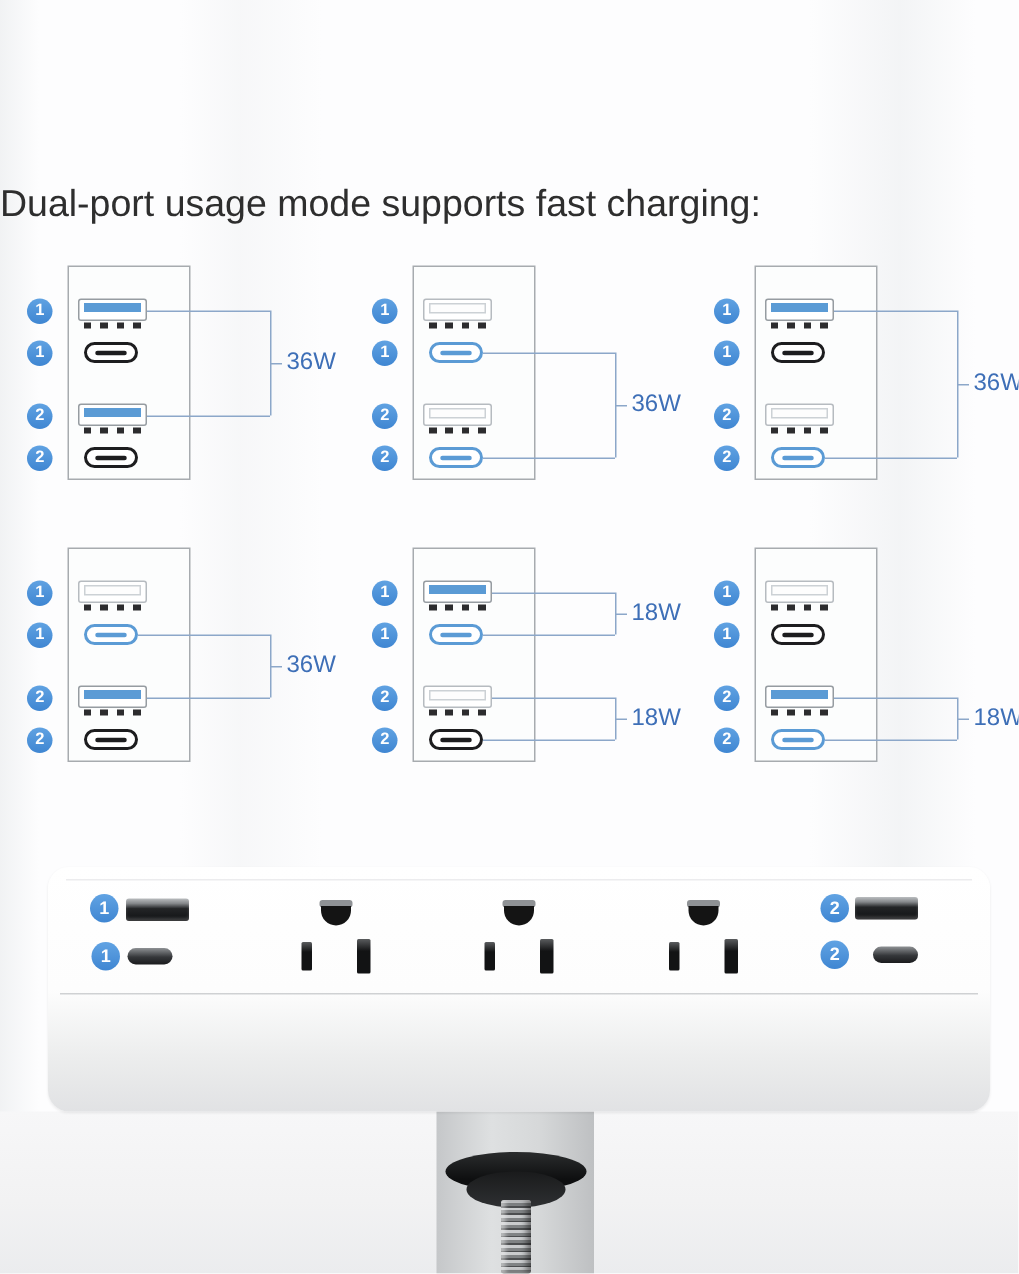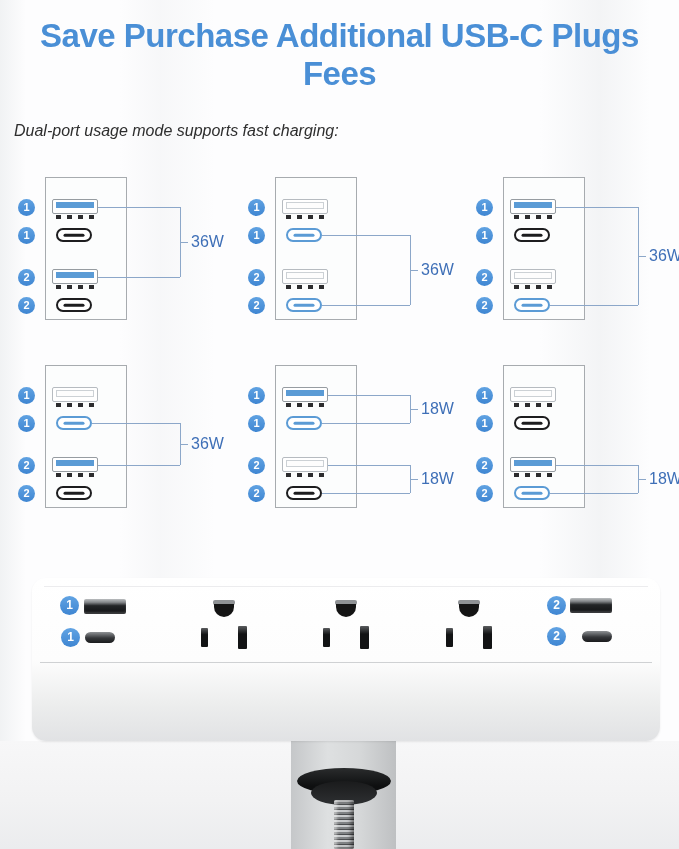--- a/index.html
+++ b/index.html
@@ -15,22 +15,22 @@
   
   .title{
     position:absolute; top:17px; left:0; width:100%; text-align:center;
     font-size:33px; font-weight:bold; letter-spacing:-0.5px; color:var(--accent,#4a8fd6);
   }
   .subtitle{
     position:absolute; top:61px; left:0; width:100%; text-align:center;
     font-size:21px; color:#1b1b1b;
   }
   .section-label{
-    position:absolute; top:122px; left:14px;
-    font-size:16px; color:#2e2e2e;font-style:italic;
+    position:absolute; top:122px; left:0;
+    font-size:25px; color:#2e2e2e;
   }
   
   .plate{ position:absolute; width:82px; height:143px; background:#fcfdfd; border:1.5px solid #a7abaf; box-sizing:border-box; }
   .badge{
     position:absolute; width:17px; height:17px; border-radius:50%;
     background:linear-gradient(180deg,#60a2e2,#3f86d2);
     color:#fff; font-size:11px; font-weight:bold; text-align:center; line-height:17px;
   }
   .usba{ position:absolute; width:46px; height:15px; background:#fff; border:1.5px solid #969ca1; border-radius:2px; box-sizing:border-box; }
   .usba.inactive{ border-color:#b6bbc0; }
@@ -78,21 +78,20 @@
   .screw{ position:absolute; left:334px; top:800px; width:20px; height:49px; border-radius:2px;
     background:repeating-linear-gradient(180deg,#caccce 0 2px,#808385 2px 4px,#4c4e50 4px 5px);
     box-shadow:inset 3px 0 3px rgba(255,255,255,.45), inset -3px 0 4px rgba(0,0,0,.45);
   }
 </style>
 </head>
 <body>
 
 <div id="page" style="--accent: #4a8fd6; --portblue: #5b9bd5; --labelblue: #3e6fb7;">
 
-  <div class="title">Save Purchase Additional USB-C Plugs Fees</div>
   <div class="section-label">Dual-port usage mode supports fast charging:</div>
 
   <div>
       <div class="plate" style="left: 45px; top: 177px; position: absolute;"></div>
       <div class="badge" style="left: 18px; top: 198.5px;">1</div>
       <div class="usba active" style="left: 52px; top: 199px;">
         <div class="bar"></div>
         <div class="teeth"></div>
       </div>
       <div class="badge" style="left: 18px; top: 226.5px;">1</div>

